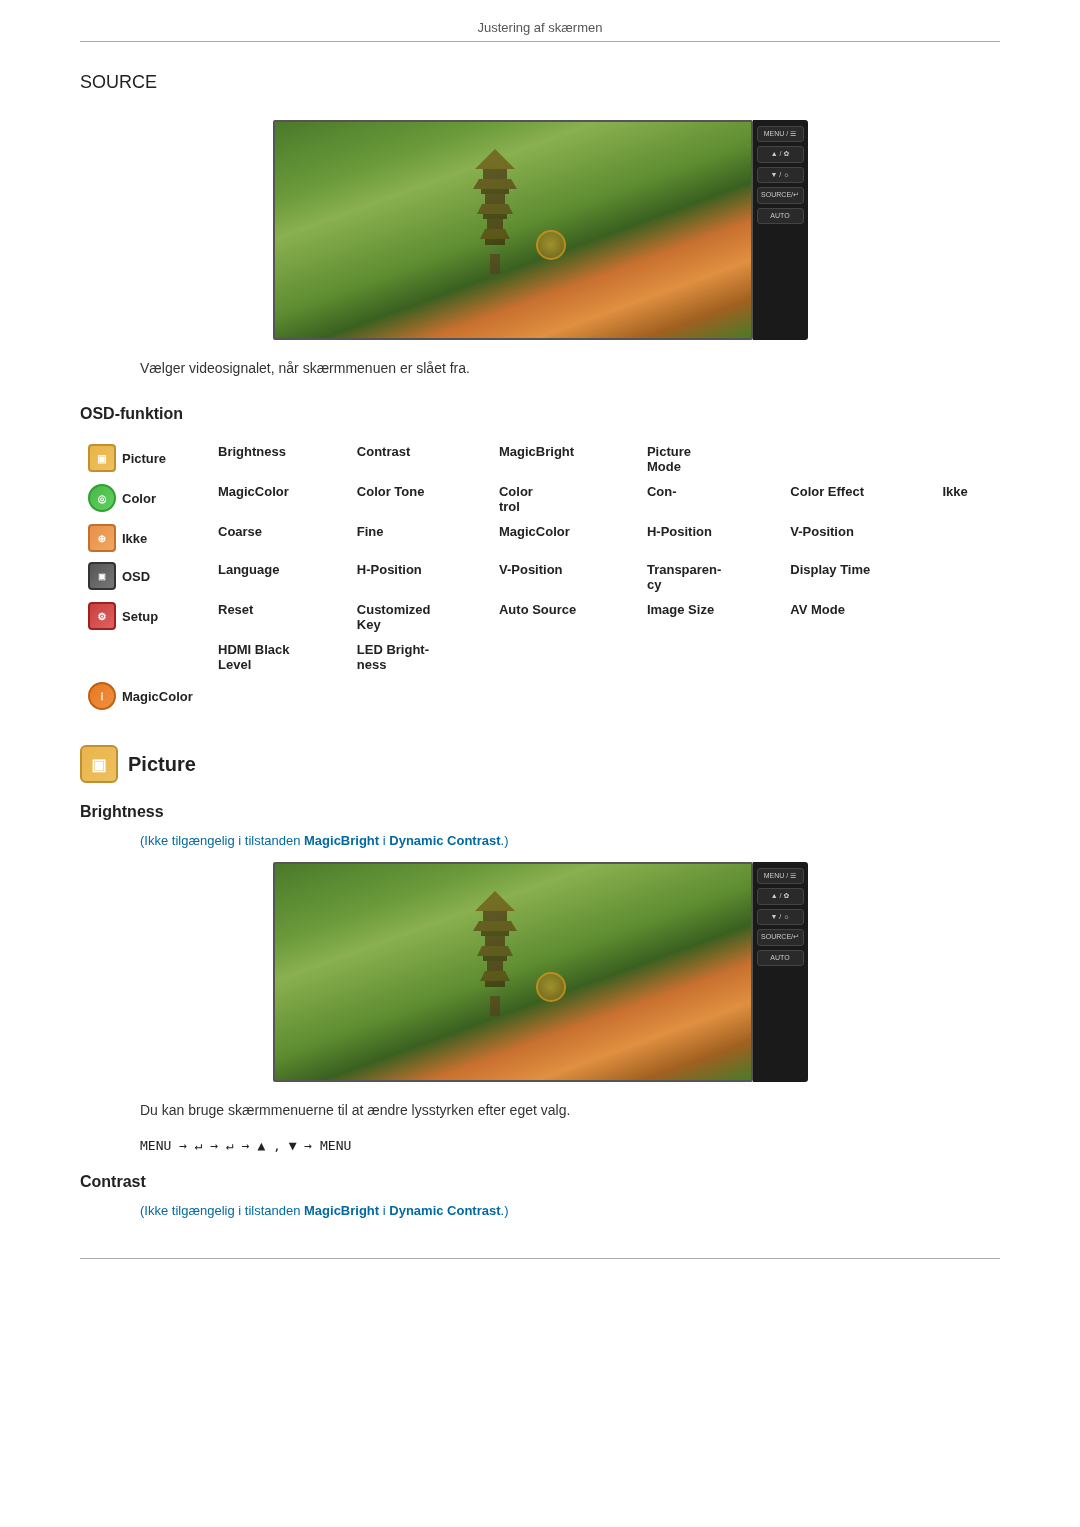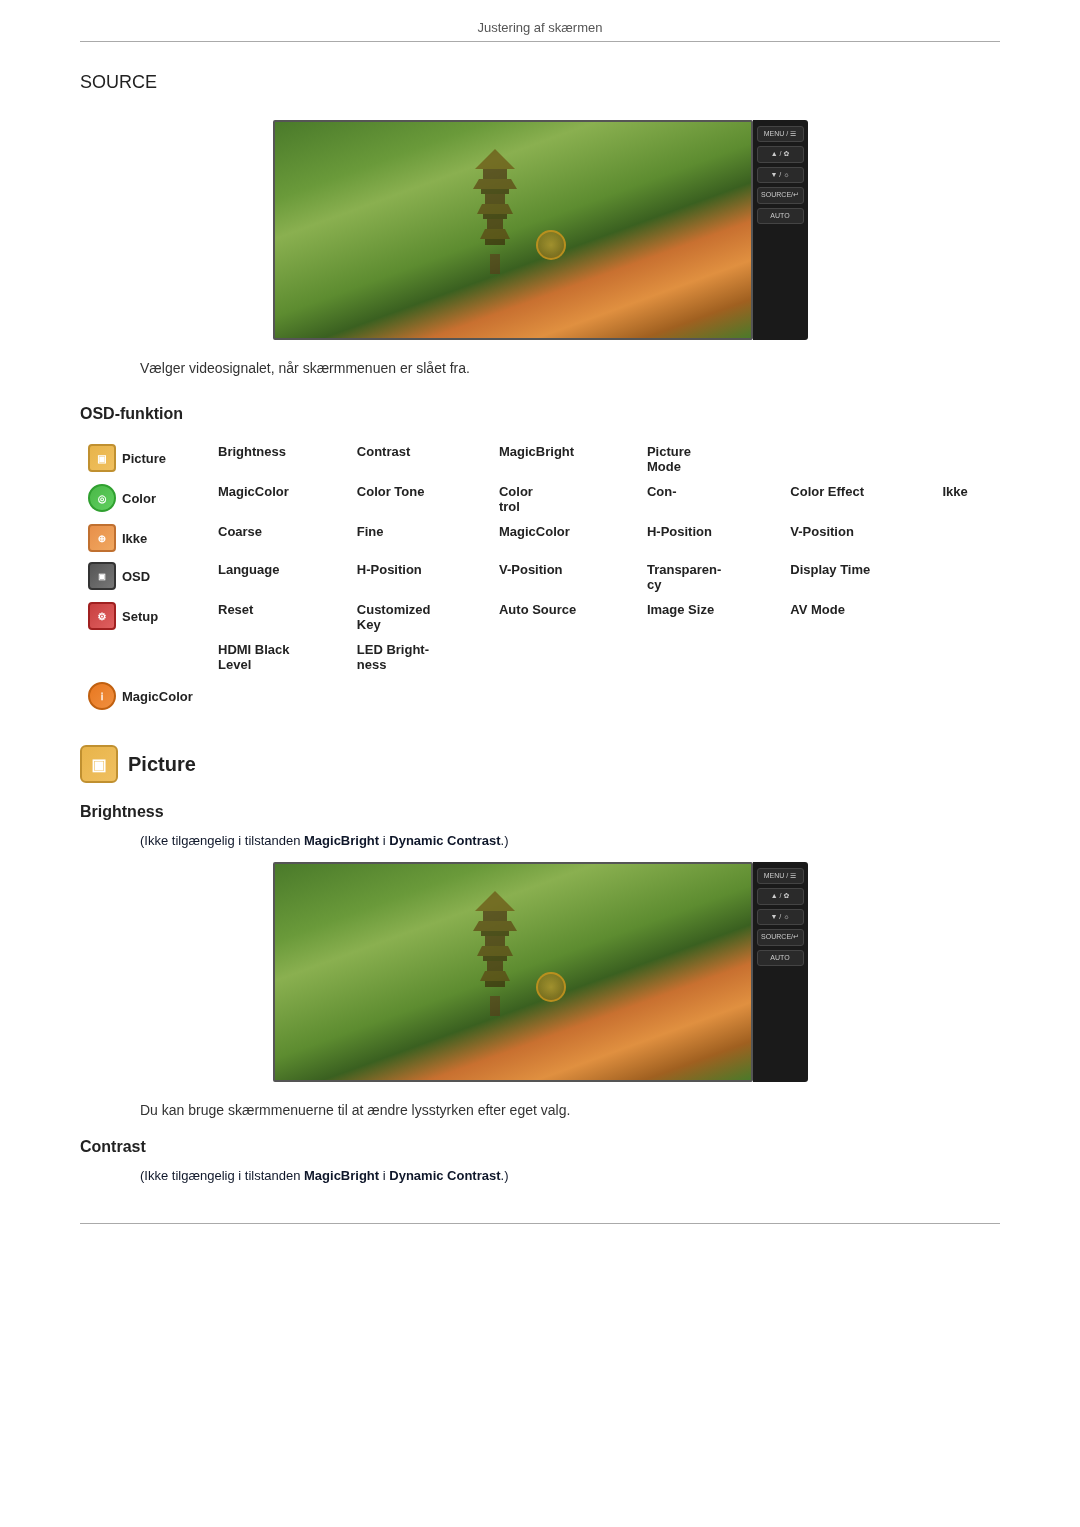--- a/index.html
+++ b/index.html
@@ -182,21 +182,21 @@
 
     
     .subsection-title {
       font-size: 16px;
       font-weight: bold;
       margin-bottom: 12px;
     }
 
     .note-text {
       font-size: 13px;
-      color: #0f172a;
+      color: #0369a1;
       margin-bottom: 14px;
     }
 
     .formula-text {
       font-size: 13px;
       margin: 12px 0 20px 60px;
       font-family: monospace;
     }
 
     .bottom-rule {
@@ -460,20 +460,23 @@
           <div class="side-btn">SOURCE/↵</div>
           <div class="side-btn">AUTO</div>
         </div>
       </div>
     </div>
 
     <div class="caption-text indent">
       <span>Du kan bruge skærmmenuerne til at ændre lysstyrken efter eget valg.</span>
     </div>
 
+    <div class="formula-text">
+      <span>MENU → ↵ → ↵ → ▲ , ▼ → MENU</span>
+    </div>
   </div>
 
   <div>
     <div class="subsection-title">
       <span>Contrast</span>
     </div>
 
     <div class="note-text indent">
       <span>(Ikke tilgængelig i tilstanden </span><span class="bold">MagicBright</span><span> i </span><span class="bold">Dynamic Contrast</span><span>.)</span>
     </div>

